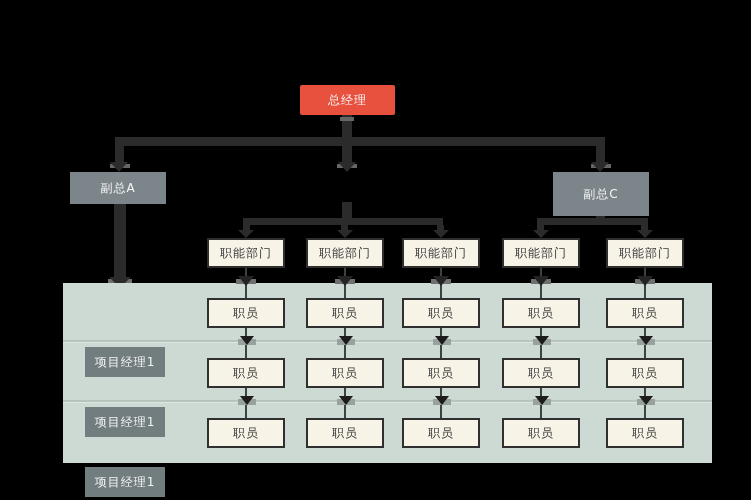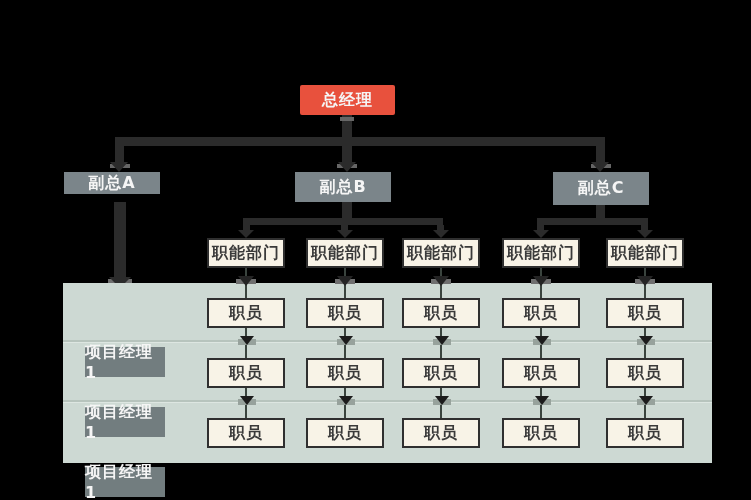--- a/index.html
+++ b/index.html
@@ -4,21 +4,21 @@
 <style>
   :root{
     --background:#000000; --root-box:#e8513d; --vp-box:#7b858a; --pm-box:#727d7f;
     --cream-box:#f8f3e7; --cream-border:#2f2f2f; --matrix-bg:#cdd9d3;
     --connector:#2b2b2b; --matrix-line:#3a443e; --box-text-light:#f5f5f5; --box-text-dark:#3a3a3a;
   }
   html,body{margin:0;padding:0;background:var(--background);}
   .stage{position:relative;width:751px;height:500px;background:var(--background);overflow:hidden;
          font-family:"DejaVu Sans","Liberation Sans",sans-serif;}
   .box{position:absolute;display:flex;align-items:center;justify-content:center;
-       font-size:16px;letter-spacing:1px;box-sizing:border-box;font-weight:bold;}
+       font-size:12px;letter-spacing:1px;box-sizing:border-box;}
   .red{background:var(--root-box);color:var(--box-text-light);border-radius:2px;}
   .gray{background:var(--vp-box);color:var(--box-text-light);}
   .pm{background:var(--pm-box);color:var(--box-text-light);margin-top:47px;}
   .cream{background:var(--cream-box);border:2px solid var(--cream-border);color:var(--box-text-dark);}
   .cl{position:absolute;background:var(--connector);}          
   .vl{position:absolute;width:2px;background:var(--matrix-line);} 
   .matrix{position:absolute;left:63px;top:283px;width:649px;height:180px;background:var(--matrix-bg);}
   .sep{position:absolute;left:0;width:649px;height:2px;background:#b7c4bd;border-bottom:1px solid #dde6e1;}
   .tri{position:absolute;width:0;height:0;border-left:9px solid transparent;
        border-right:9px solid transparent;border-top:10px solid var(--connector);}
@@ -139,23 +139,22 @@
       <i class="bar"></i>
       <i class="tr"></i>
     </div>
   <div class="aw m" style="left:636px;top:396px;">
       <i class="bar"></i>
       <i class="tr"></i>
     </div>
 
   <div class="box red" style="left:300px;top:85px;width:95px;height:30px;">总经理</div>
 
-  <div class="box gray" style="left:64px;top:172px;width:96px;height:22px;">副总A</div>
-  <div class="box gray" style="left:295px;top:172px;width:96px;height:30px;">副总B</div>
-  <div class="box gray" style="left:553px;top:172px;width:96px;height:33px;text-align:center;">副总C</div>
+  <div class="box gray" style="left:70px;top:172px;width:96px;height:32px;">副总A</div>
+  <div class="box gray" style="left:553px;top:172px;width:96px;height:44px;text-align:center;">副总C</div>
 
   <div class="box cream" style="left:207px;top:238px;width:78px;height:30px;">职能部门</div>
   <div class="box cream" style="left:306px;top:238px;width:78px;height:30px;">职能部门</div>
   <div class="box cream" style="left:402px;top:238px;width:78px;height:30px;">职能部门</div>
   <div class="box cream" style="left:502px;top:238px;width:78px;height:30px;">职能部门</div>
   <div class="box cream" style="left:606px;top:238px;width:78px;height:30px;">职能部门</div>
 
   <div class="box pm" style="left:85px;top:300px;width:80px;height:30px;">项目经理1</div>
   <div class="box pm" style="left:85px;top:360px;width:80px;height:30px;">项目经理1</div>
   <div class="box pm" style="left:85px;top:420px;width:80px;height:30px;">项目经理1</div>

